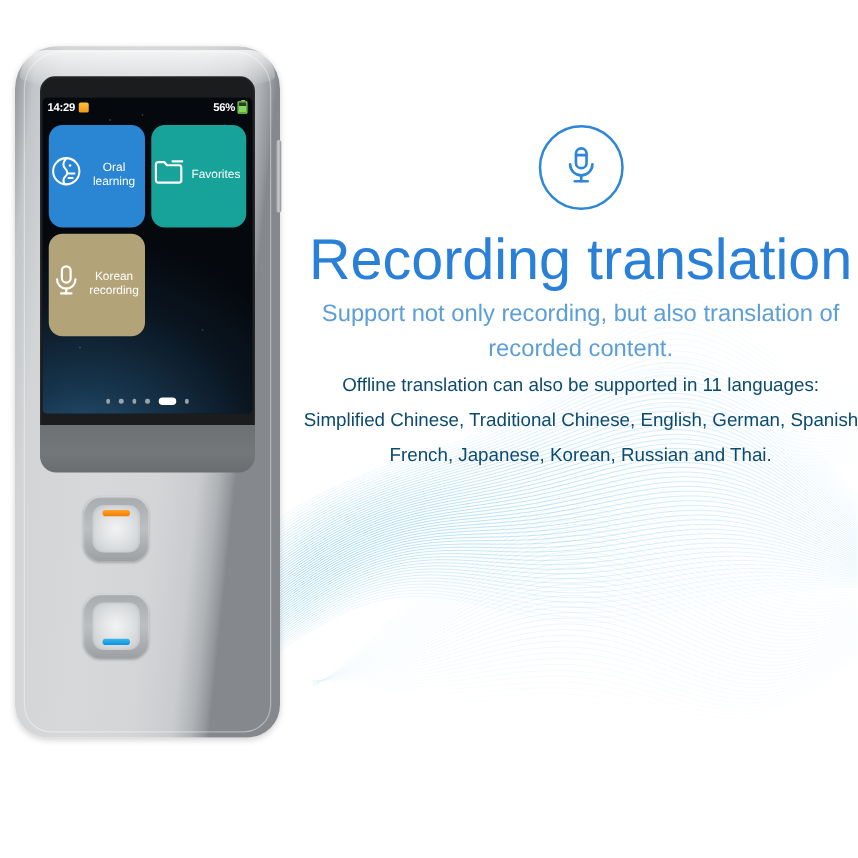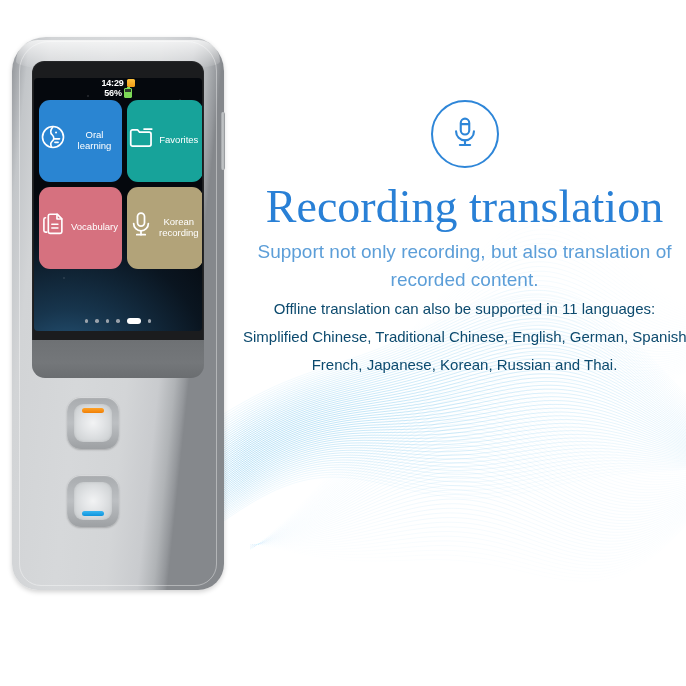--- a/index.html
+++ b/index.html
@@ -122,21 +122,20 @@
     height: 15px;
     display: flex;
     align-items: center;
     justify-content: space-between;
     padding: 0 4px;
     box-sizing: border-box;
     color: #ffffff;
     font-size: 9px;
     font-weight: bold;
     letter-spacing: -0.2px;
-    flex-direction: column;
   }
   .sb-left { display: flex; align-items: center; gap: 3px; }
   .sb-right { display: flex; align-items: center; gap: 2px; }
   .sb-badge {
     width: 8px; height: 8px;
     border-radius: 1.5px;
     background: linear-gradient(180deg,#ffc23c,#f09a15);
   }
   .battery {
     width: 8px; height: 10px;
@@ -267,21 +266,20 @@
     box-sizing: border-box;
   }
   .headline {
     margin-top: 10px;
     font-size: 46px;
     line-height: 58px;
     color: #2980d6;
     text-align: center;
     white-space: nowrap;
     font-weight: normal;
-    font-family: Liberation Serif, serif;
   }
   .subhead {
     margin-top: 4px;
     font-size: 19px;
     line-height: 24px;
     color: #5c9ed8;
     text-align: center;
     white-space: nowrap;
   }
   .body-lines {
@@ -500,32 +498,20 @@
         <div class="tile" style="background:#17a39a">
           <span>
             <svg width="28" height="28" viewBox="0 0 24 24" fill="none" stroke="#ffffff" stroke-width="1.5" stroke-linecap="round" stroke-linejoin="round">
               <path d="M3.2 18.2 V7.4 a1.6 1.6 0 0 1 1.6-1.6 H9 l1.8 2.1 h8.2 a1.6 1.6 0 0 1 1.6 1.6 v8.7 a1.6 1.6 0 0 1-1.6 1.6 H4.8 a1.6 1.6 0 0 1-1.6-1.6 z"></path>
               <path d="M14.6 5.2 h6.6"></path>
             </svg>
           </span>
           <span class="tile-label">Favorites</span>
         </div>
 
-        <div class="tile" style="background:#d6717f">
-          <span>
-            <svg width="28" height="28" viewBox="0 0 24 24" fill="none" stroke="#ffffff" stroke-width="1.4" stroke-linecap="round" stroke-linejoin="round">
-              <path d="M9.4 3.6 h6.2 l4 4 v11 a1.4 1.4 0 0 1-1.4 1.4 H9.4 A1.4 1.4 0 0 1 8 18.6 V5 A1.4 1.4 0 0 1 9.4 3.6 z"></path>
-              <path d="M15.4 3.8 v3.9 h4"></path>
-              <path d="M5.6 6.6 A1.4 1.4 0 0 0 4.2 8 v9.6 A1.4 1.4 0 0 0 5.6 19 h1"></path>
-              <path d="M11 12.2 h5.2"></path>
-              <path d="M11 15.4 h5.2"></path>
-            </svg>
-          </span>
-          <span class="tile-label">Vocabulary</span>
-        </div>
 
         <div class="tile" style="background:#b2a379">
           <span>
             <svg width="28" height="28" viewBox="0 0 24 24" fill="none" stroke="#ffffff" stroke-width="1.5" stroke-linecap="round">
               <rect x="9" y="2.6" width="6" height="11.2" rx="3"></rect>
               <path d="M5.7 11.6 a6.3 6.3 0 0 0 12.6 0"></path>
               <path d="M12 17.9 v3.3"></path>
               <path d="M8.4 21.2 h7.2"></path>
             </svg>
           </span>

